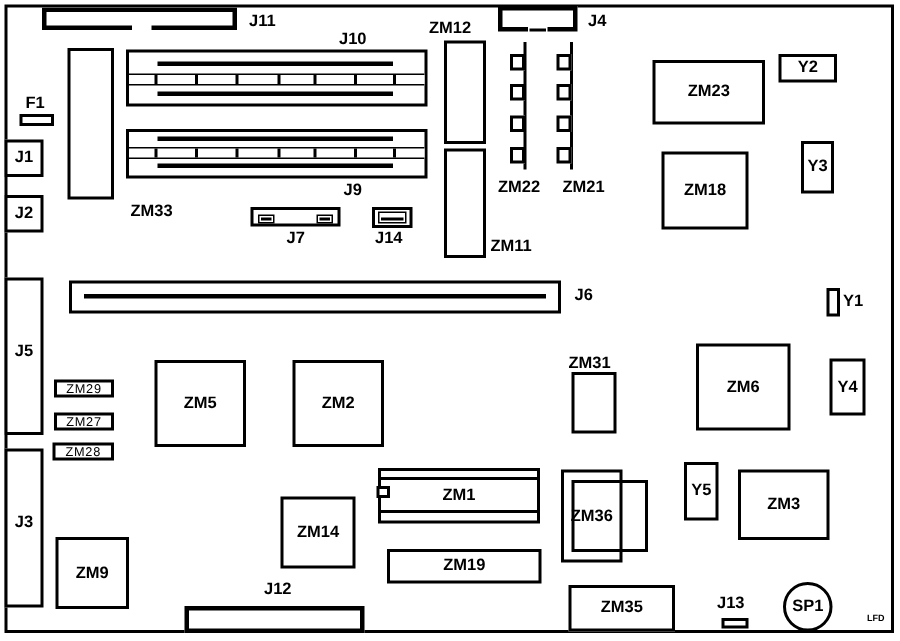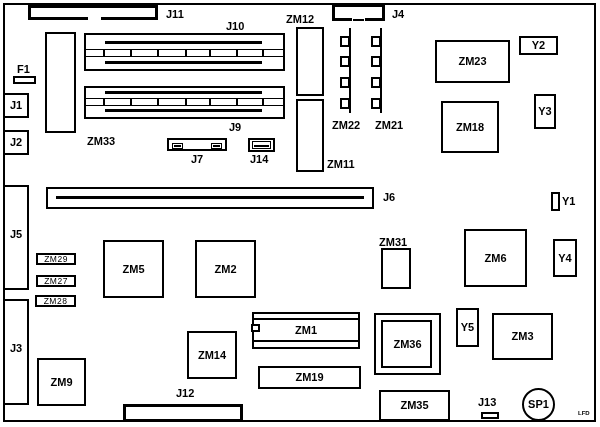--- a/index.html
+++ b/index.html
@@ -194,21 +194,21 @@
       <span>ZM14</span>
     </div>
 
   <div class="box" style="left:252px;top:312px;width:108px;height:37px;">
     <div class="bar" style="left:0;right:0;top:4px;height:2px;"></div>
     <div class="bar" style="left:0;right:0;top:26px;height:2px;"></div>
     <div style="position:absolute;left:-3px;top:10px;width:9px;height:8px;border:2px solid #000;box-sizing:border-box;background:#fff;"></div>
     <span>ZM1</span>
   </div>
 
-  <div class="box" style="left:374px;top:313px;width:67px;height:62px;">
+  <div class="box" style="left:374px;top:313px;width:41px;height:62px;">
     <div style="position:absolute;left:5px;top:5px;width:51px;height:48px;border:2px solid #000;box-sizing:border-box;"></div>
     <span style="position:relative;">ZM36</span>
   </div>
 
   <div class="box" style="left:456px;top:308px;width:23px;height:39px;">
       <span>Y5</span>
     </div>
   <div class="box" style="left:492px;top:313px;width:61px;height:47px;">
       <span>ZM3</span>
     </div>

